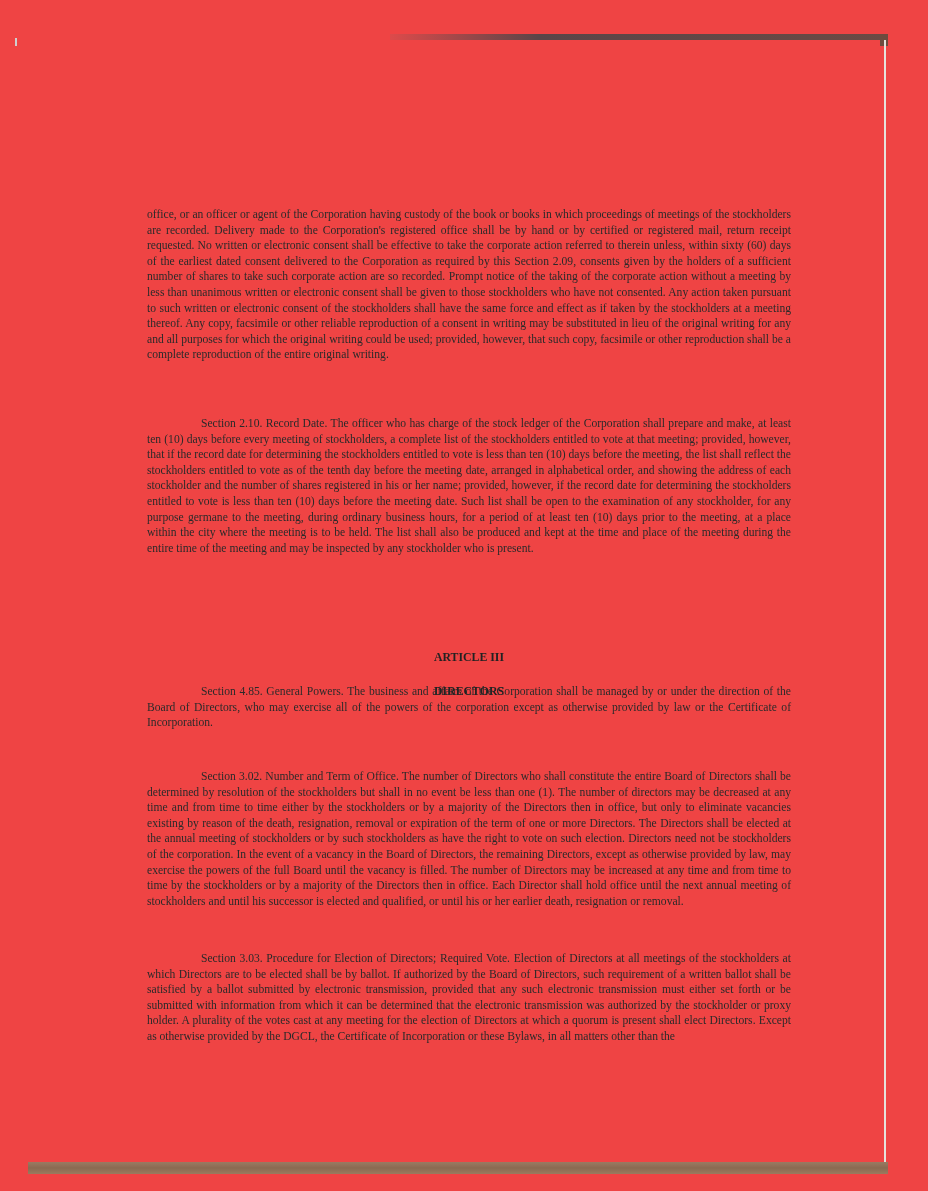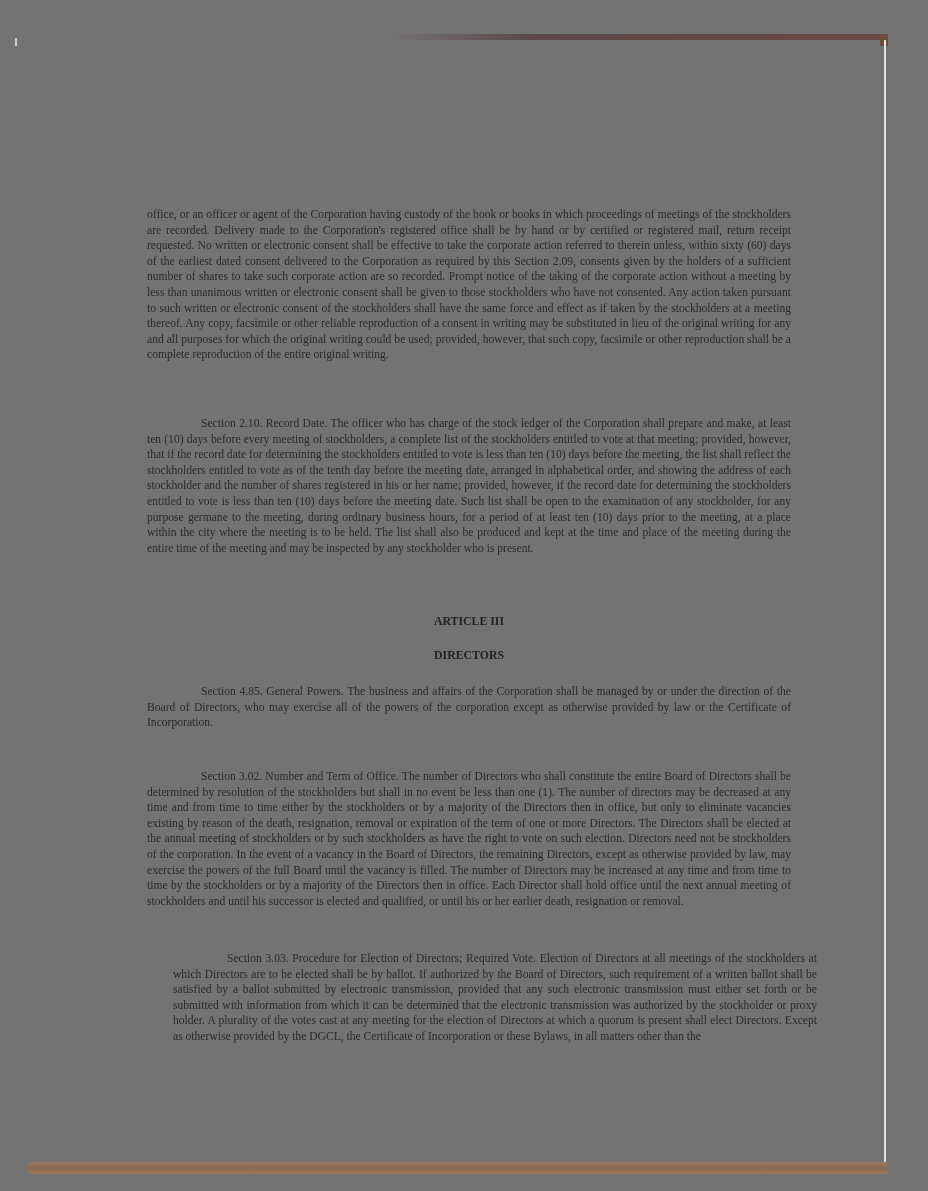--- a/index.html
+++ b/index.html
@@ -1,31 +1,31 @@
 <!DOCTYPE html>
 <html><head>
 <meta charset="utf-8">
 <style>
   html, body { margin:0; padding:0; background:#ffffff; }
   body { width:928px; height:1191px; position:relative; overflow:hidden; }
-  .page { position:absolute; left:0; top:0; width:928px; height:1191px; background:#737373; }
+  .page { position:absolute; left:0; top:0; width:928px; height:1191px; background:#ef4444; }
   .top-bar { position:absolute; left:390px; top:34px; width:498px; height:6px;
     background:linear-gradient(90deg, rgba(120,110,110,0.15) 0%, #5a4548 30%, #6b4a44 100%); }
   .top-corner { position:absolute; left:880px; top:34px; width:8px; height:12px; background:#6e4b3e; }
   .right-edge { position:absolute; left:884px; top:40px; width:2px; height:1122px; background:#e6e2dc; }
   .left-tick { position:absolute; left:15px; top:38px; width:2px; height:8px; background:#cfcfcf; }
   .bottom-bar { position:absolute; left:28px; top:1162px; width:860px; height:12px;
     background:linear-gradient(180deg,#9a7a62 0%, #8a6a52 50%, #9b7a5e 100%); }
   .text-block { position:absolute; left:147px; width:644px;
     font-family:"Liberation Serif", "DejaVu Serif", serif; font-size:11.6px; line-height:15.6px;
     color:#2a2a2a; text-align:justify; }
   .text-block p { margin:0; }
   .indent { text-indent:54px; }
   .heading { position:absolute; left:147px; width:644px; text-align:center;
-    font-family:"Liberation Serif", "DejaVu Serif", serif; font-weight:bold; font-size:11.8px; color:#222; }
+    font-family:"Liberation Serif", "DejaVu Serif", serif; font-weight:bold; font-size:11.8px; color:#222;margin-top:36px; }
 </style>
 </head>
 <body>
 
 <div class="page">
   <div class="left-tick"></div>
   <div class="top-bar"></div>
   <div class="top-corner"></div>
   <div class="right-edge"></div>
 
@@ -41,18 +41,18 @@
   <div class="heading" style="top:648px;">DIRECTORS</div>
 
   <div class="text-block" style="top:684px;">
     <p class="indent">Section 4.85. General Powers. The business and affairs of the Corporation shall be managed by or under the direction of the Board of Directors, who may exercise all of the powers of the corporation except as otherwise provided by law or the Certificate of Incorporation.</p>
   </div>
 
   <div class="text-block" style="top:769px;">
     <p class="indent">Section 3.02. Number and Term of Office. The number of Directors who shall constitute the entire Board of Directors shall be determined by resolution of the stockholders but shall in no event be less than one (1). The number of directors may be decreased at any time and from time to time either by the stockholders or by a majority of the Directors then in office, but only to eliminate vacancies existing by reason of the death, resignation, removal or expiration of the term of one or more Directors. The Directors shall be elected at the annual meeting of stockholders or by such stockholders as have the right to vote on such election. Directors need not be stockholders of the corporation. In the event of a vacancy in the Board of Directors, the remaining Directors, except as otherwise provided by law, may exercise the powers of the full Board until the vacancy is filled. The number of Directors may be increased at any time and from time to time by the stockholders or by a majority of the Directors then in office. Each Director shall hold office until the next annual meeting of stockholders and until his successor is elected and qualified, or until his or her earlier death, resignation or removal.</p>
   </div>
 
-  <div class="text-block" style="top:951px;margin-left:26px;">
+  <div class="text-block" style="top:951px;">
     <p class="indent">Section 3.03. Procedure for Election of Directors; Required Vote. Election of Directors at all meetings of the stockholders at which Directors are to be elected shall be by ballot. If authorized by the Board of Directors, such requirement of a written ballot shall be satisfied by a ballot submitted by electronic transmission, provided that any such electronic transmission must either set forth or be submitted with information from which it can be determined that the electronic transmission was authorized by the stockholder or proxy holder. A plurality of the votes cast at any meeting for the election of Directors at which a quorum is present shall elect Directors. Except as otherwise provided by the DGCL, the Certificate of Incorporation or these Bylaws, in all matters other than the</p>
   </div>
 
   <div class="bottom-bar"></div>
 </div>
 
 </body></html>

